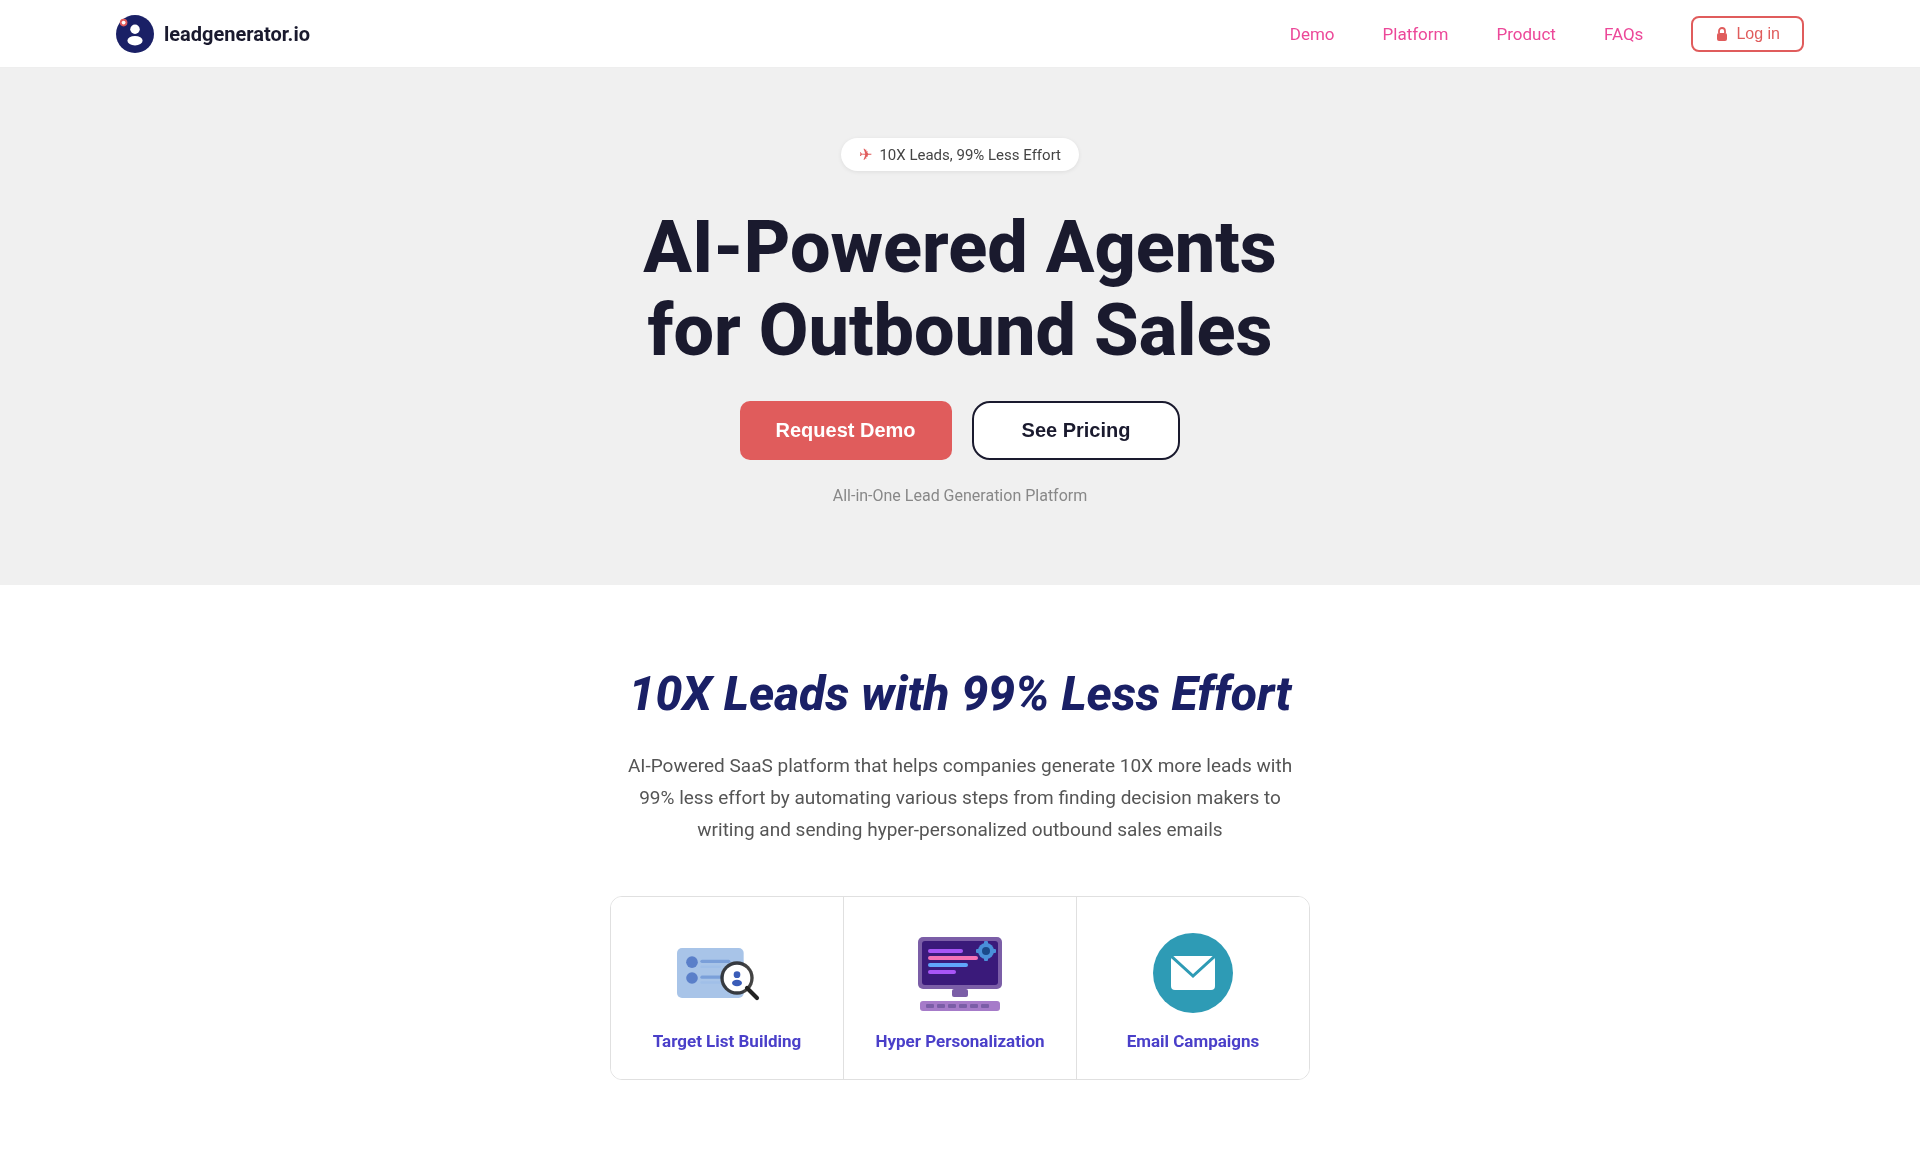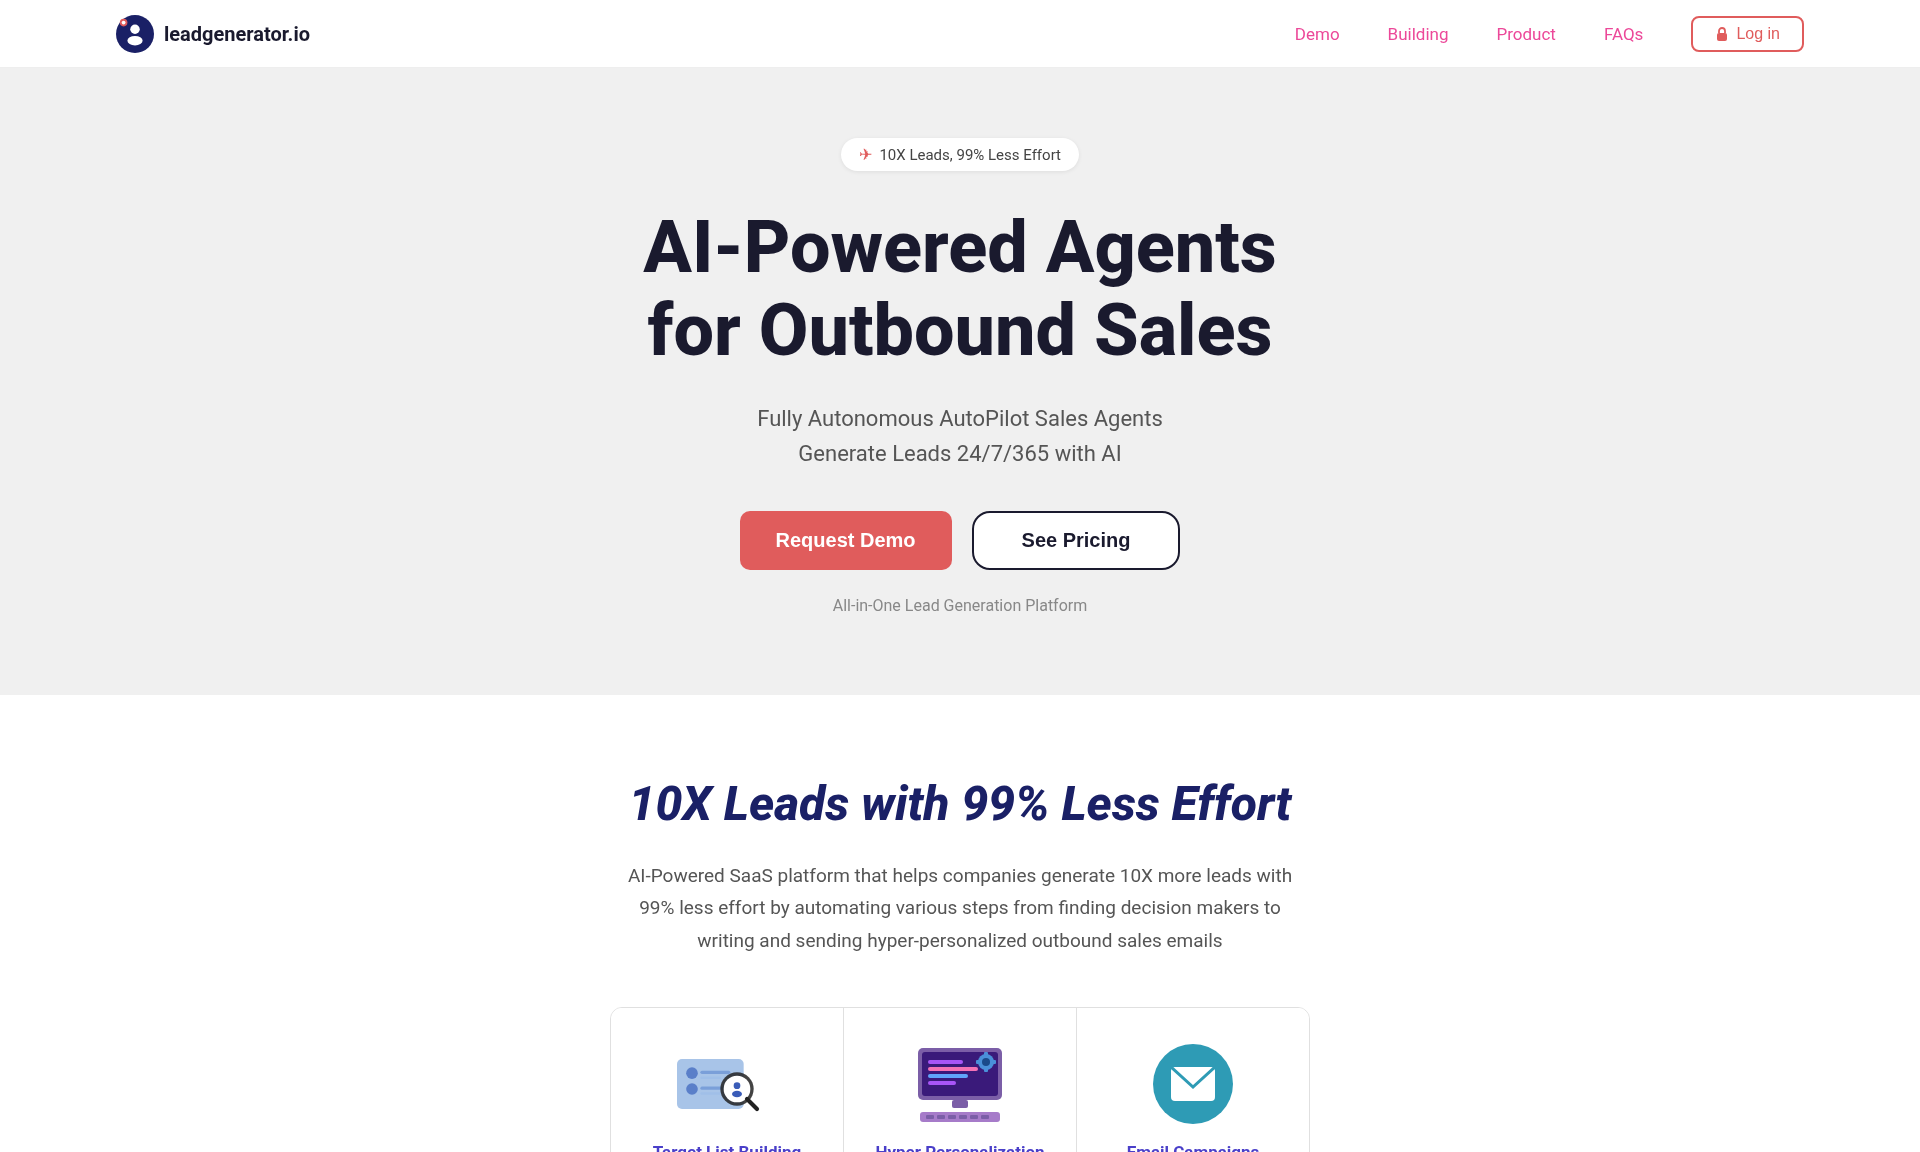--- a/index.html
+++ b/index.html
@@ -247,21 +247,21 @@
       <ellipse cx="20" cy="27" rx="8" ry="5" fill="#fff"></ellipse>
 
       <circle cx="8" cy="8" r="4" fill="#e05c5c"></circle>
       <circle cx="8" cy="8" r="2" fill="#fff"></circle>
     </svg>
     <span class="logo-text">leadgenerator.io</span>
   </div>
 
   <nav>
     <a class="nav-link">Demo</a>
-    <a class="nav-link">Building</a>
+    <a class="nav-link">Platform</a>
     <a class="nav-link">Product</a>
     <a class="nav-link">FAQs</a>
     <button class="login-btn">
       <svg width="14" height="16" viewBox="0 0 14 16" fill="none">
         <rect x="2" y="7" width="10" height="8" rx="2" fill="#e05c5c"></rect>
         <path d="M4 7V5a3 3 0 0 1 6 0v2" stroke="#e05c5c" stroke-width="1.8" fill="none"></path>
       </svg>
       <span>Log in</span>
     </button>
   </nav>
@@ -271,24 +271,20 @@
   <div class="badge">
     <span class="badge-icon">✈</span>
     <span>10X Leads, 99% Less Effort</span>
   </div>
 
   <h1 class="hero-title">
     <span>AI-Powered Agents</span><br>
     <span>for Outbound Sales</span>
   </h1>
 
-  <p class="hero-subtitle">
-    <span>Fully Autonomous AutoPilot Sales Agents</span><br>
-    <span>Generate Leads 24/7/365 with AI</span>
-  </p>
 
   <div class="hero-buttons">
     <button class="btn-demo">Request Demo</button>
     <button class="btn-pricing">See Pricing</button>
   </div>
 
   <p class="hero-tagline">All-in-One Lead Generation Platform</p>
 </section>
 
 <section class="features-section">

